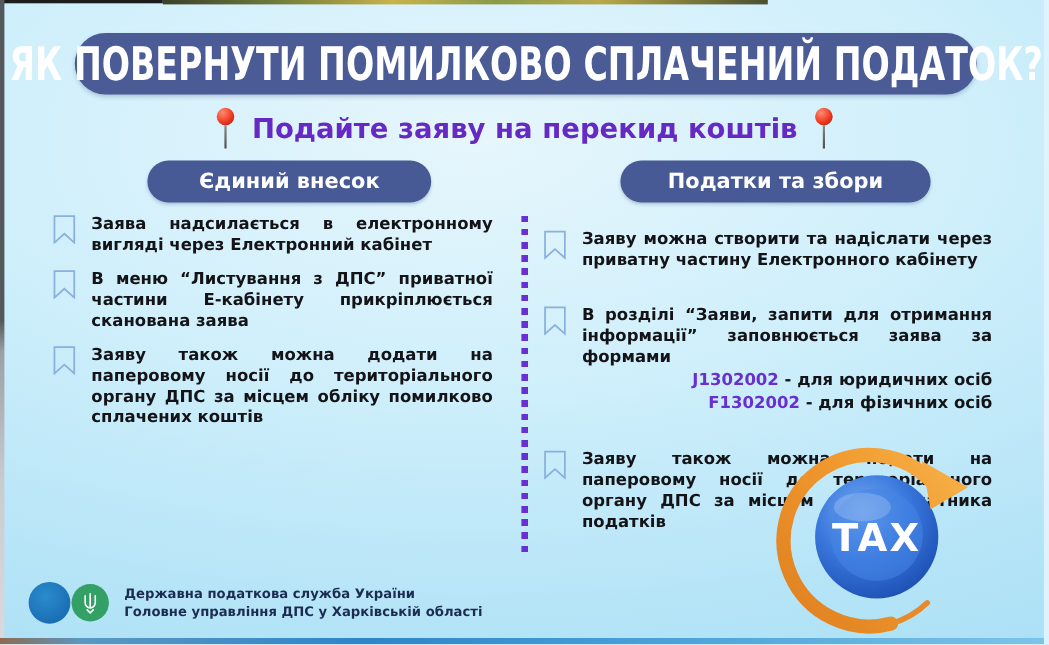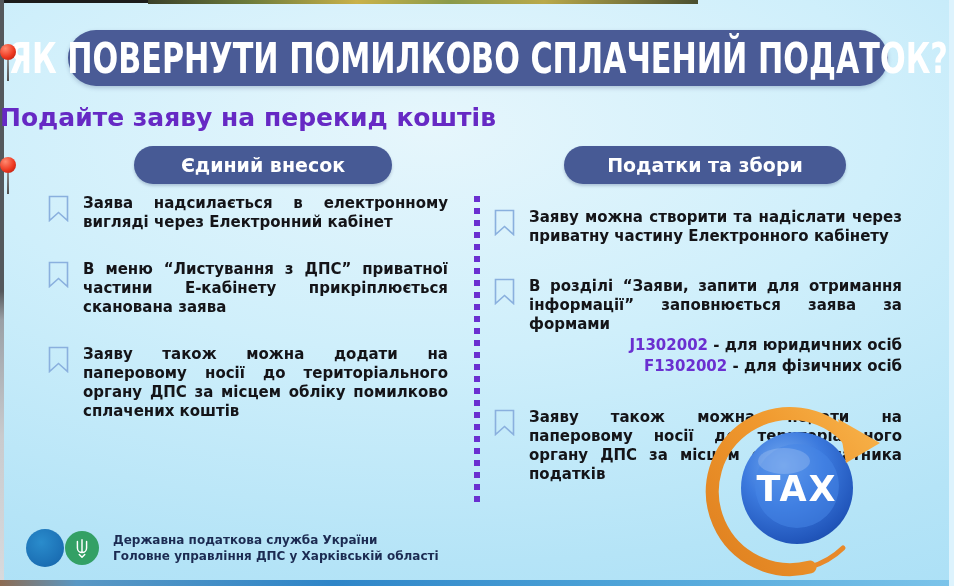--- a/index.html
+++ b/index.html
@@ -27,21 +27,21 @@
     display:flex; align-items:center; justify-content:center;
     box-shadow:0 2px 4px rgba(40,60,110,.25);
   }
   .banner-text {
     color:#ffffff; font-weight:bold; font-size:42px; white-space:nowrap;
     transform:scaleX(0.72); transform-origin:center; letter-spacing:0px;
   }
 
   .subtitle-row {
     position:absolute; left:0; top:96px; width:954px; height:44px;
-    display:flex; align-items:flex-start; justify-content:center; gap:16px;flex-direction:column;
+    display:flex; align-items:flex-start; justify-content:center; gap:16px;
   }
   .subtitle-text {
     color:#6629c4; font-weight:bold; font-size:25px; line-height:42px; white-space:nowrap;
   }
   .pin { display:flex; flex-direction:column; align-items:center; margin-top:2px; }
   .pin-ball {
     width:16px; height:16px; border-radius:50%;
     background:radial-gradient(circle at 34% 28%, #ff8a70 0%, #ee3a22 55%, #a81408 100%);
   }
   .pin-stick { width:2px; height:21px; background:linear-gradient(180deg,#8a8a8a,#4f4f4f); }
@@ -54,21 +54,21 @@
   }
   .pill-left { left:134px; top:146px; width:258px; }
   .pill-right { left:564px; top:146px; width:282px; }
 
   .divider {
     position:absolute; left:474px; top:196px; width:6px; height:306px;
     background:repeating-linear-gradient(180deg,#6a2fd0 0 6px, transparent 6px 12px);
   }
 
   .list { position:absolute; display:flex; flex-direction:column; }
-  .list-left  { left:48px;  top:194px; width:400px; gap:28px; }
+  .list-left  { left:48px;  top:194px; width:400px; gap:12px; }
   .list-right { left:494px; top:208px; width:408px; gap:31px; }
   .item { display:flex; align-items:flex-start; }
   .item .bm { flex:0 0 auto; margin-right:14px; margin-top:1px; }
   .item-text {
     flex:1; color:#141418; font-weight:bold; font-size:15px; line-height:19px;
     text-align:justify;
   }
   .accent { color:#6a2fd0; }
   .forms { margin-top:1px; text-align:right; }
   .forms div { line-height:21px; }

